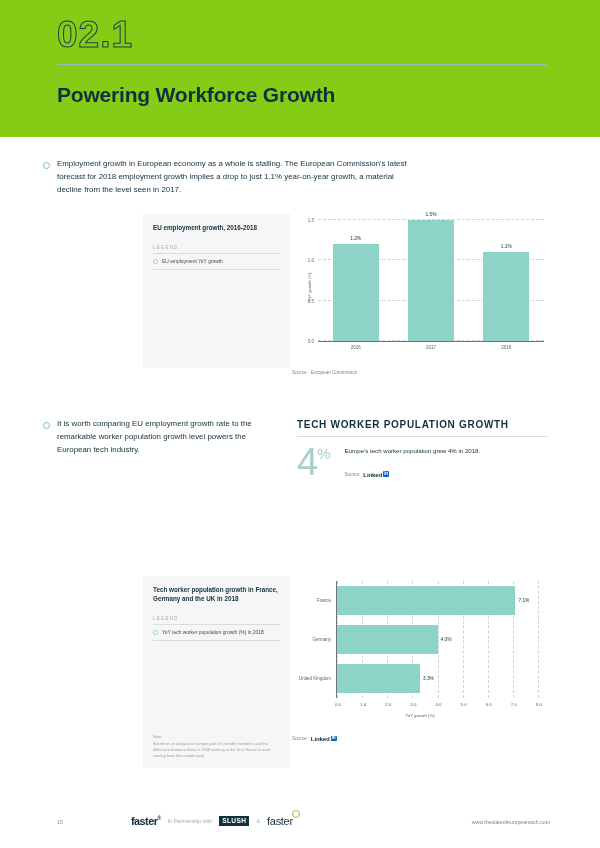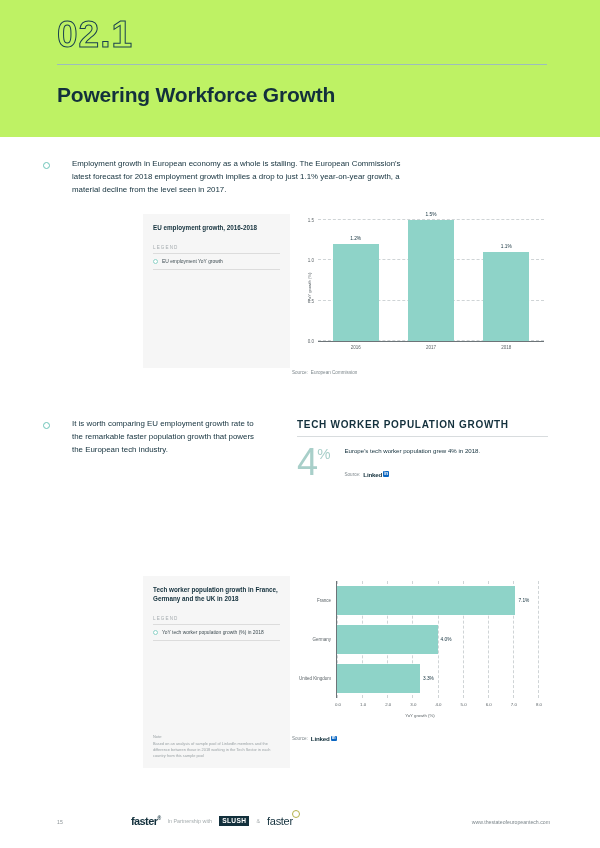--- a/index.html
+++ b/index.html
@@ -9,41 +9,41 @@
     font-family: "Liberation Sans", sans-serif;
     color: #13303c;
     overflow: hidden;
   }
   .page { position: relative; width: 600px; height: 848px; background: #fff; }
 
   
   .header {
     position: absolute; left: 0; top: 0;
     width: 600px; height: 137px;
-    background: #bef264;
+    background: #84cc16;
   }
   .header-inner { position: absolute; left: 57px; top: 14px; width: 490px; }
   .section-num {
     font-size: 37px; font-weight: 700; letter-spacing: 1px;
     color: transparent;
     -webkit-text-stroke: 1px #18404f;
     line-height: 1.12;
     font-family: "Liberation Sans", sans-serif;
   }
   .header-rule {
     margin-top: 9px; height: 1px; width: 490px; background: #9dbdbd;
   }
   .header-title {
     margin-top: 18px;
     font-size: 21px; font-weight: 700; letter-spacing: -0.2px;
     color: #13303c;
   }
 
   
-  .bullet { position: absolute; display: flex; gap: 22px; }
+  .bullet { position: absolute; display: flex; gap: 7px; }
   .bullet-dot {
     flex: 0 0 auto; width: 7px; height: 7px; margin-top: 3.5px;
     border: 1.6px solid #6cc4b8; border-radius: 50%;
     background: #fff;
   }
   .bullet-text {
     font-size: 7.9px; line-height: 1.62; color: #13303c; font-weight: 400;
   }
 
   #bullet-1 { left: 43px; top: 158px; width: 372px; }
@@ -297,21 +297,21 @@
 
   <div class="chart-source" style="left:292px; top:370px;">
     <div class="source-row">
       <span>Source:</span>
       <span>European Commission</span>
     </div>
   </div>
 
   <div class="bullet" id="bullet-2">
     <span class="bullet-dot"></span>
-    <span class="bullet-text">It is worth comparing EU employment growth rate to the remarkable faster population growth that powers the European tech industry.</span>
+    <span class="bullet-text">It is worth comparing EU employment growth rate to the remarkable worker population growth level powers the European tech industry.</span>
   </div>
 
   <div class="stat-card" style="left:297px; top:419px; width:251px;">
     <div class="stat-title">TECH WORKER POPULATION GROWTH</div>
     <div class="stat-rule"></div>
     <div class="stat-body">
       <div class="stat-figure">
         <span class="stat-num">4</span>
         <span class="stat-pct">%</span>
       </div>

